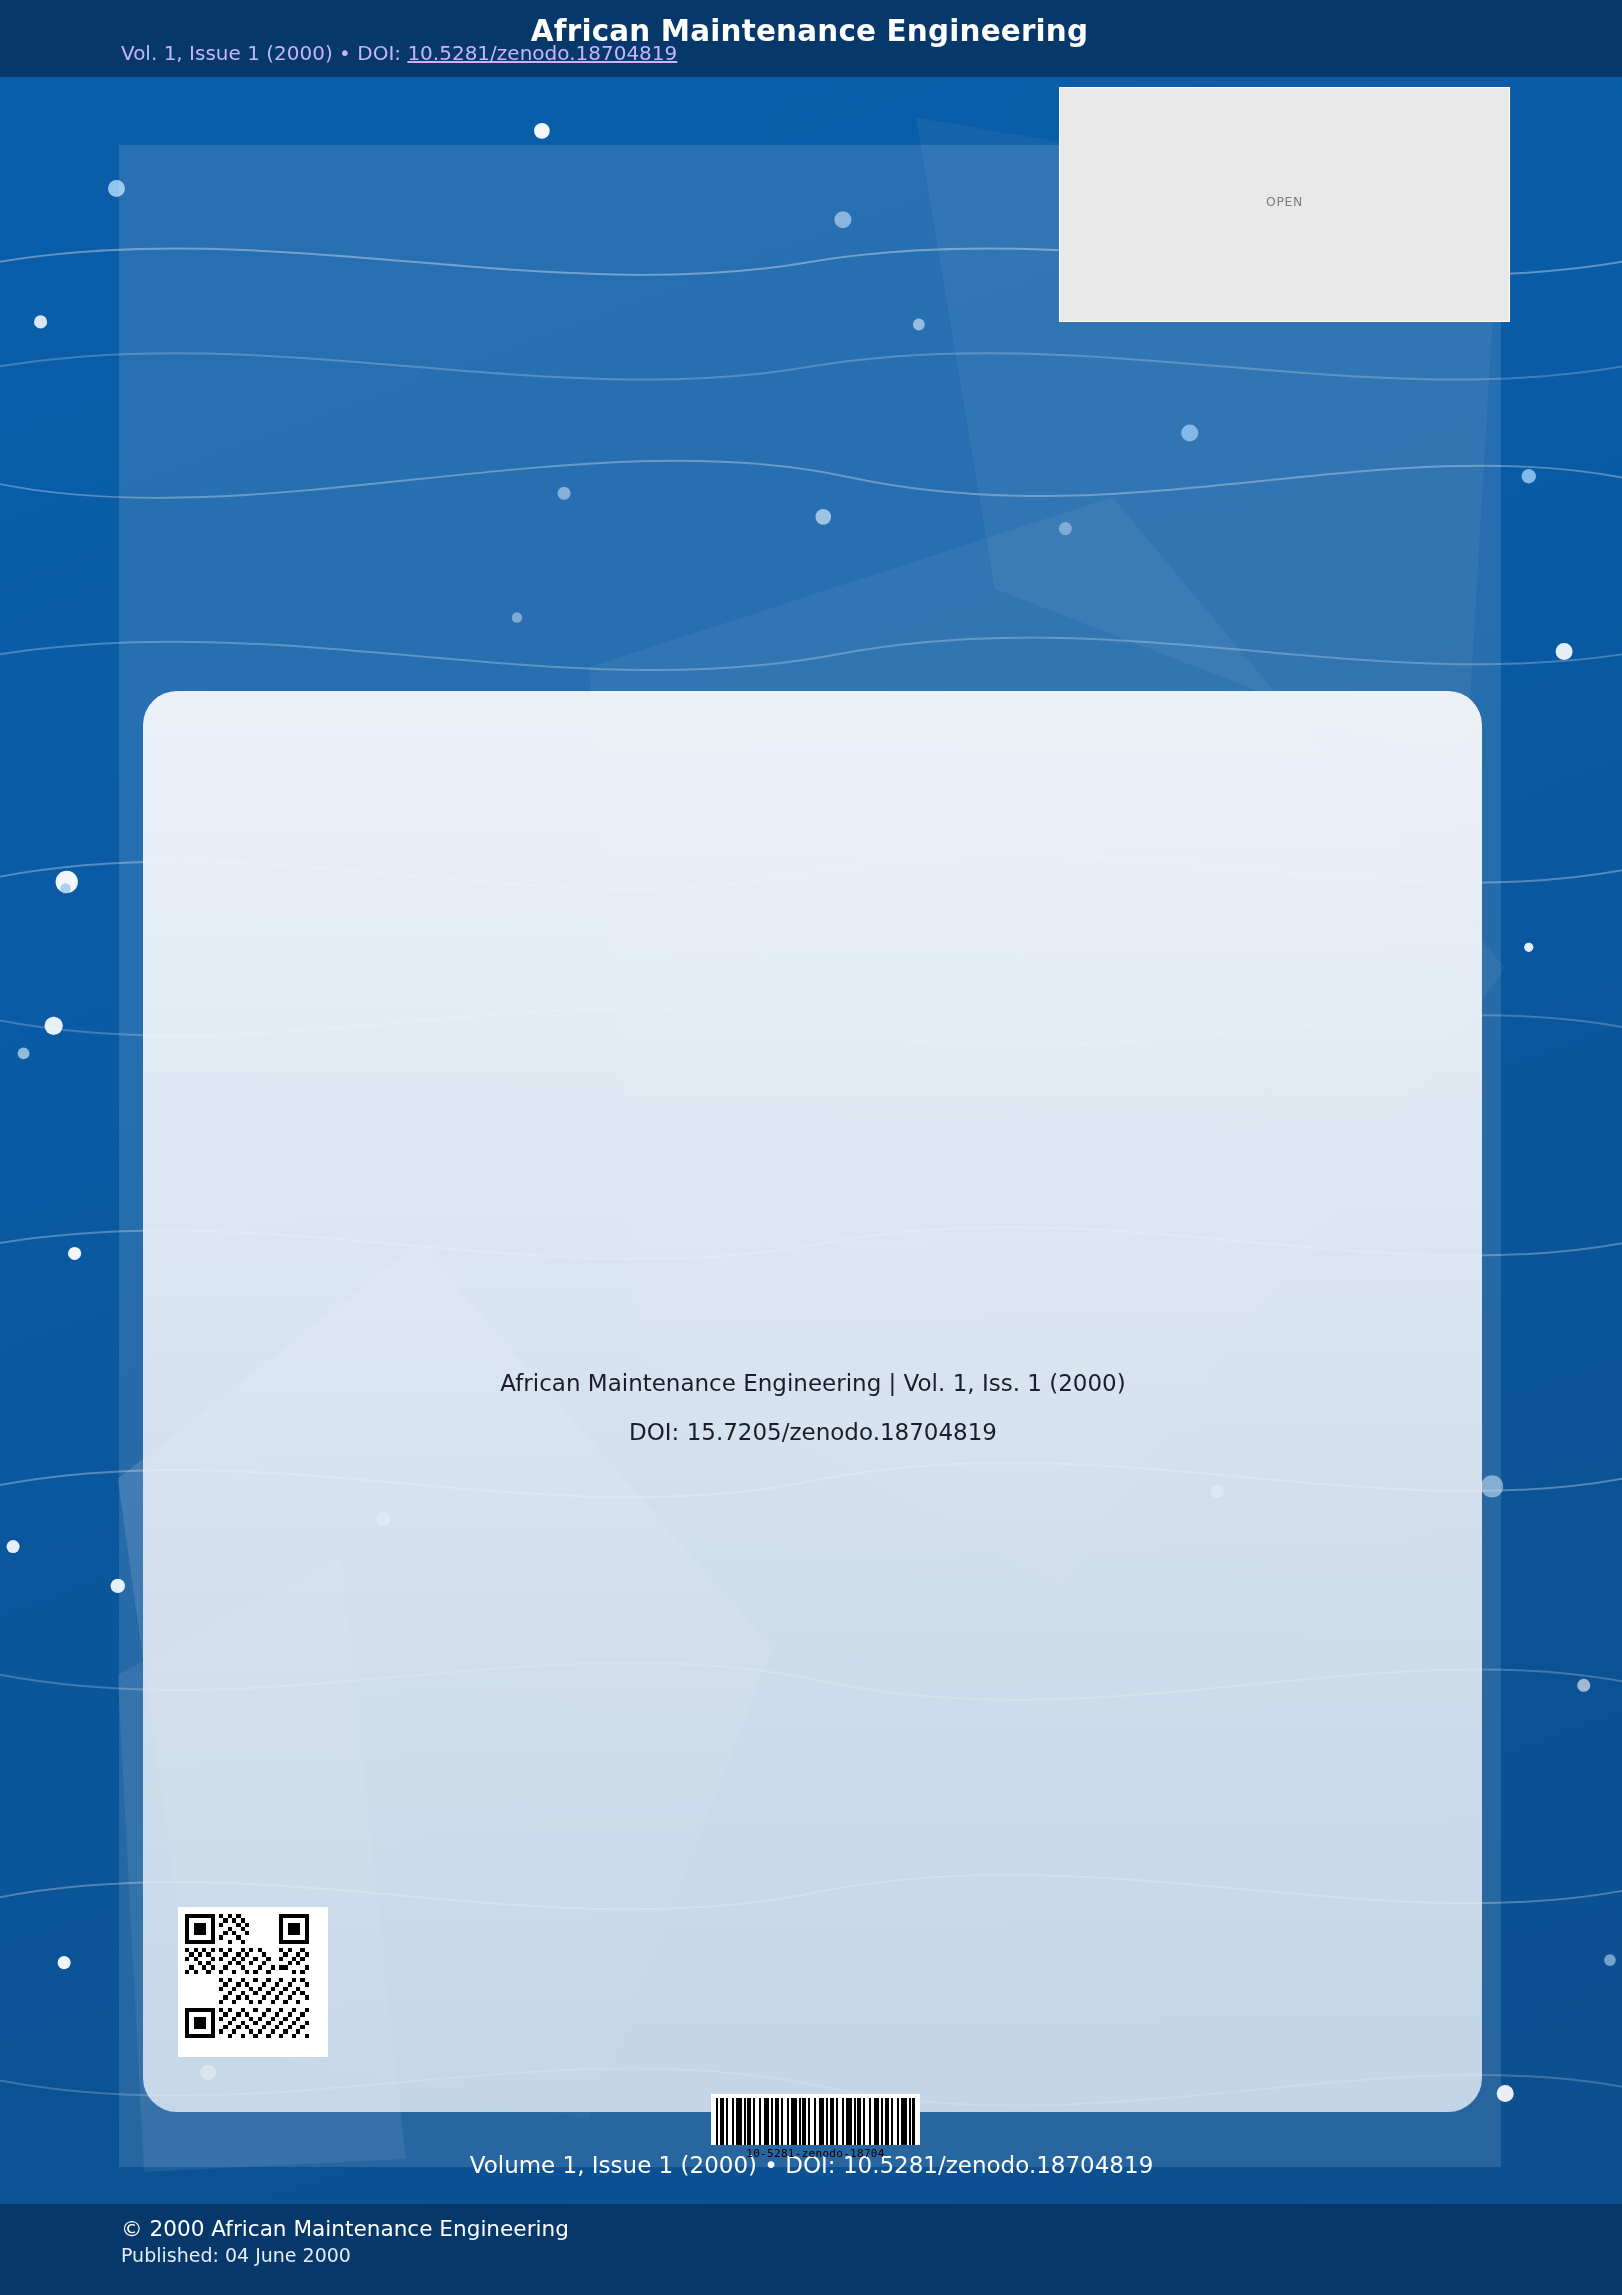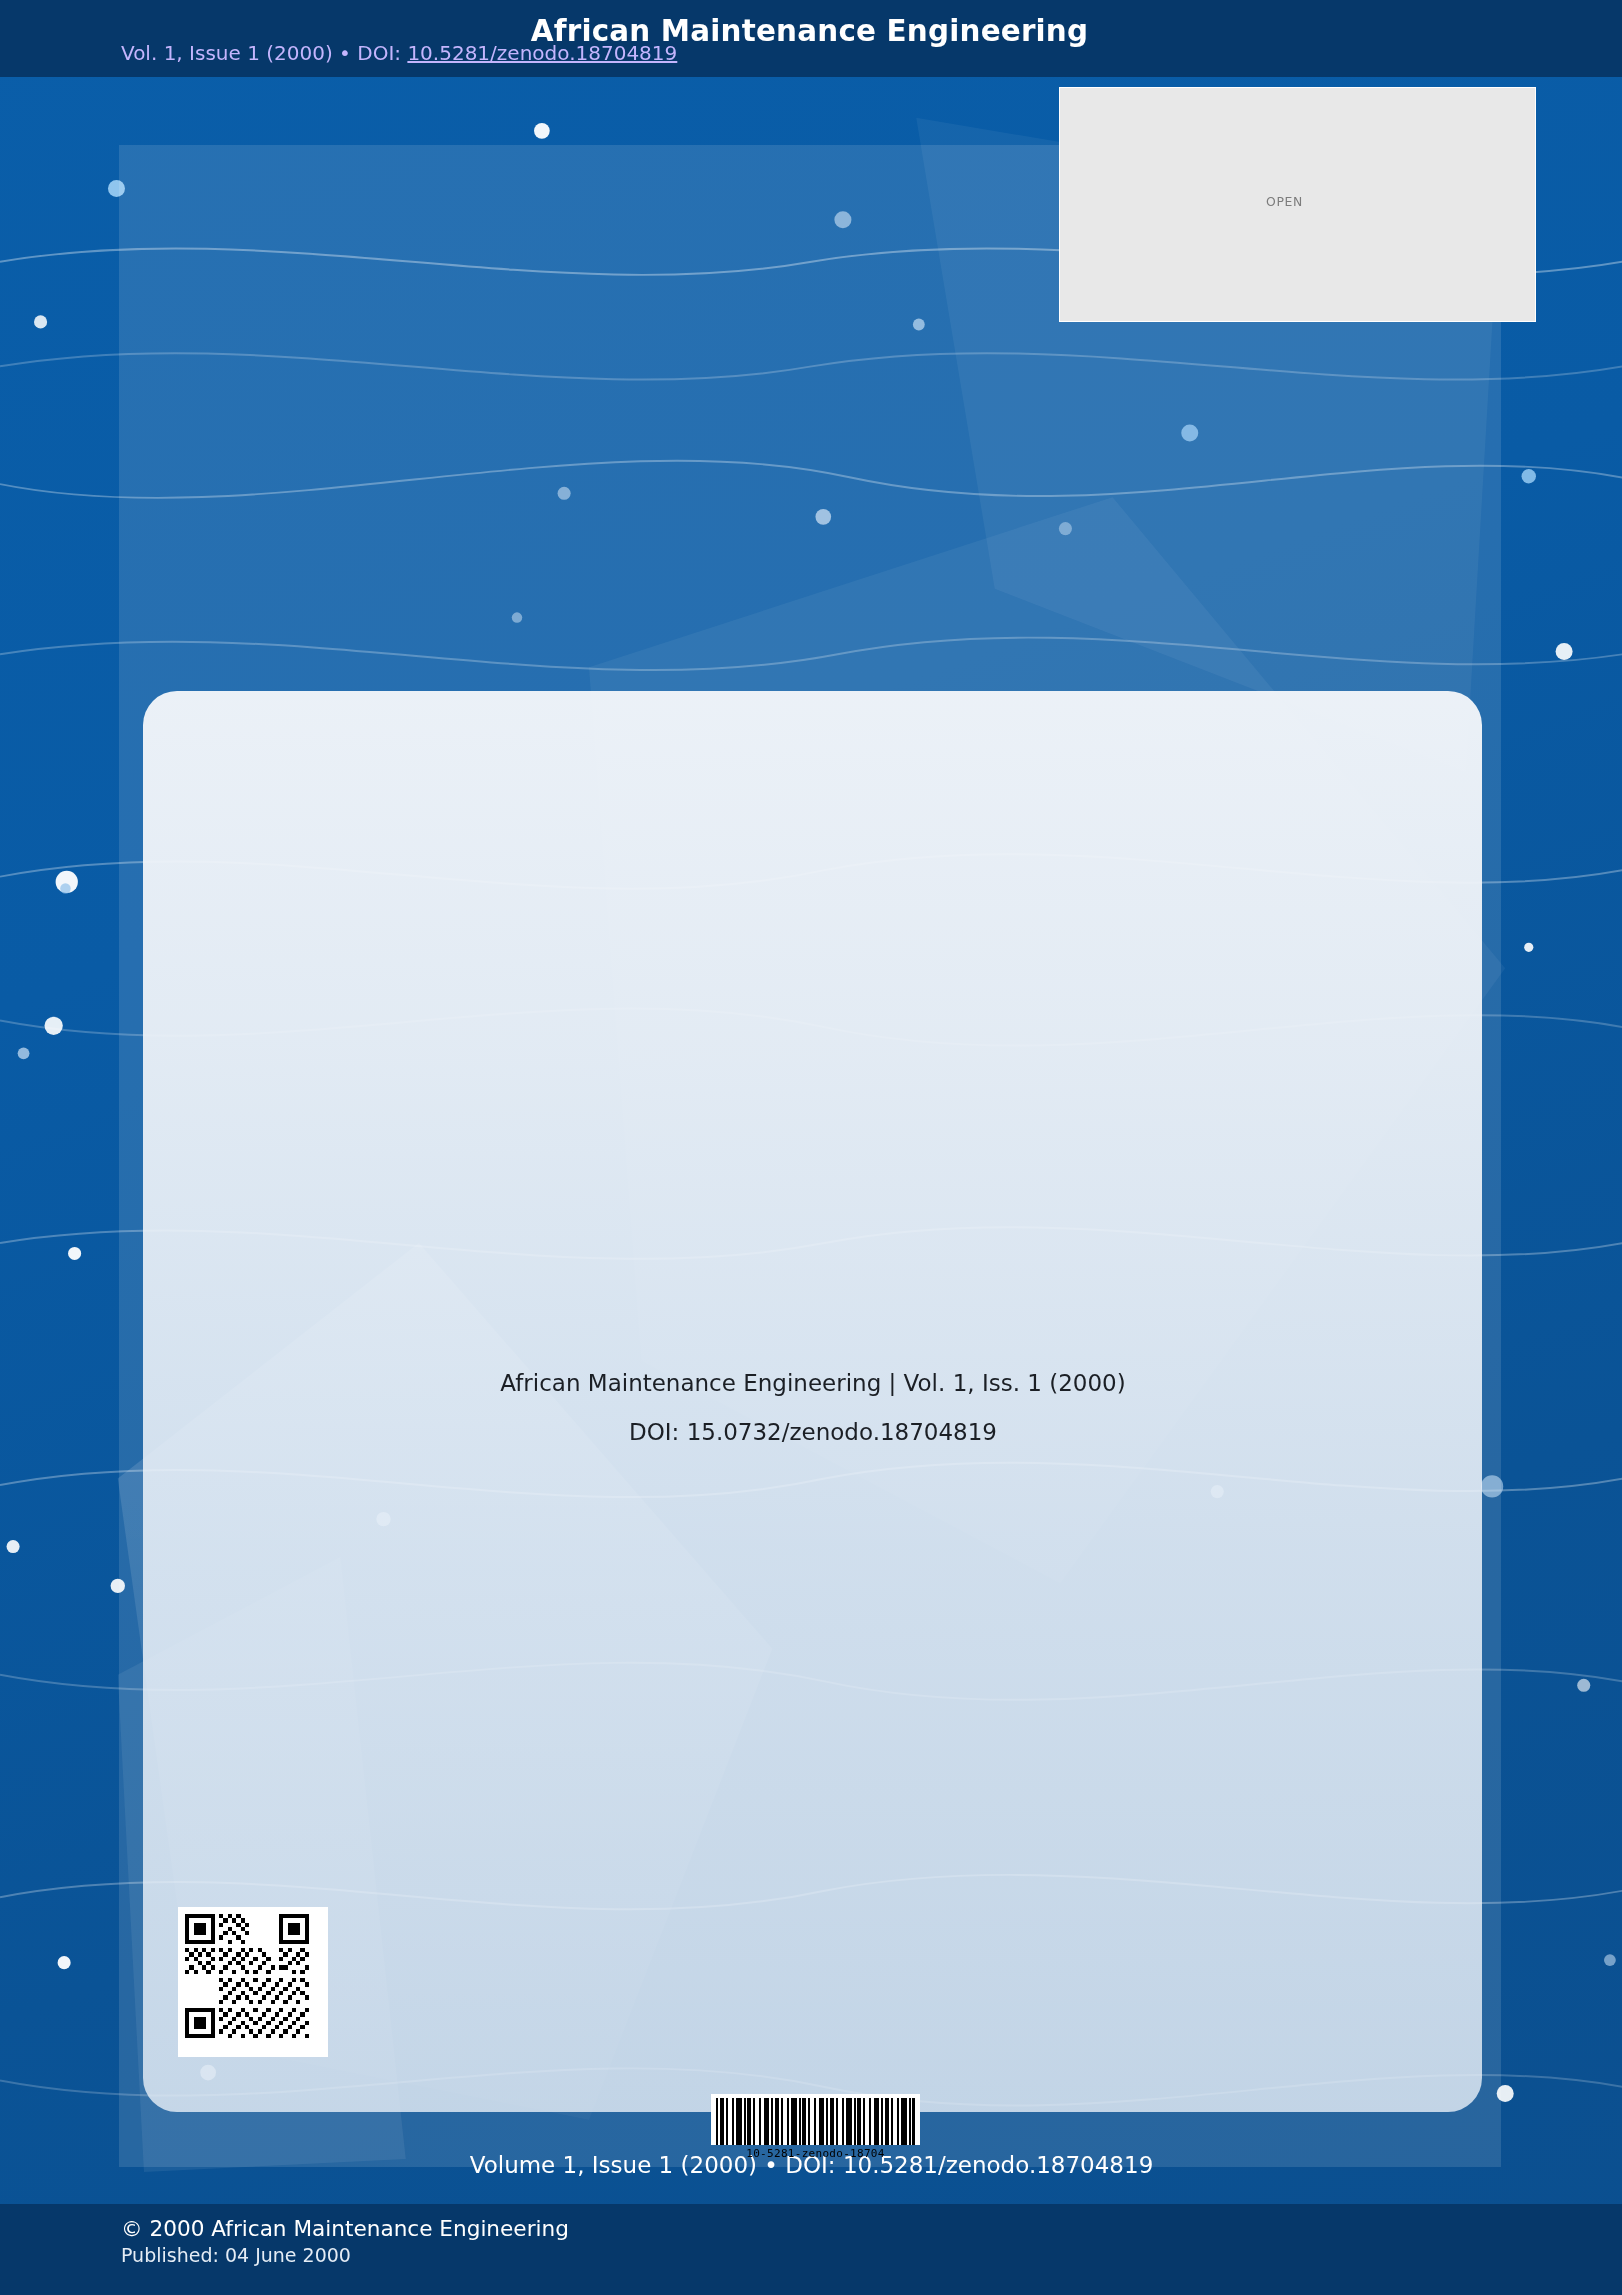--- a/index.html
+++ b/index.html
@@ -61,21 +61,20 @@
   }
   
   .oa-card {
     position: absolute;
     left: 1059px;
     top: 87px;
     width: 449px;
     height: 233px;
     background: #e8e8e8;
     border: 1.3px solid #ffffff;
-    padding-left: 26px;
   }
   .oa-card .oa-label {
     position: absolute;
     left: 0;
     top: 106px;
     width: 449px;
     text-align: center;
     font-size: 12.4px;
     color: #7c7c7c;
     letter-spacing: 0.7px;
@@ -297,21 +296,21 @@
   <div class="issue-line">
     <span>Vol. 1, Issue 1 (2000) • DOI: </span><span class="doi-link">10.5281/zenodo.18704819</span>
   </div>
 
   <div class="oa-card">
     <div class="oa-label">OPEN</div>
   </div>
 
   <div class="content-card">
     <div class="cite-line">African Maintenance Engineering | Vol. 1, Iss. 1 (2000)</div>
-    <div class="doi-line">DOI: 15.0732/zenodo.18704819</div>
+    <div class="doi-line">DOI: 15.7205/zenodo.18704819</div>
   </div>
 
   <div class="qr-box">
     <svg width="124" height="124" viewBox="0 0 29 29" shape-rendering="crispEdges">
       <rect width="29" height="29" fill="#ffffff"></rect>
       <g fill="#000000">
         <rect x="0" y="0" width="7" height="1"></rect>
           <rect x="0" y="6" width="7" height="1"></rect>
         <rect x="0" y="0" width="1" height="7"></rect>
           <rect x="6" y="0" width="1" height="7"></rect>

